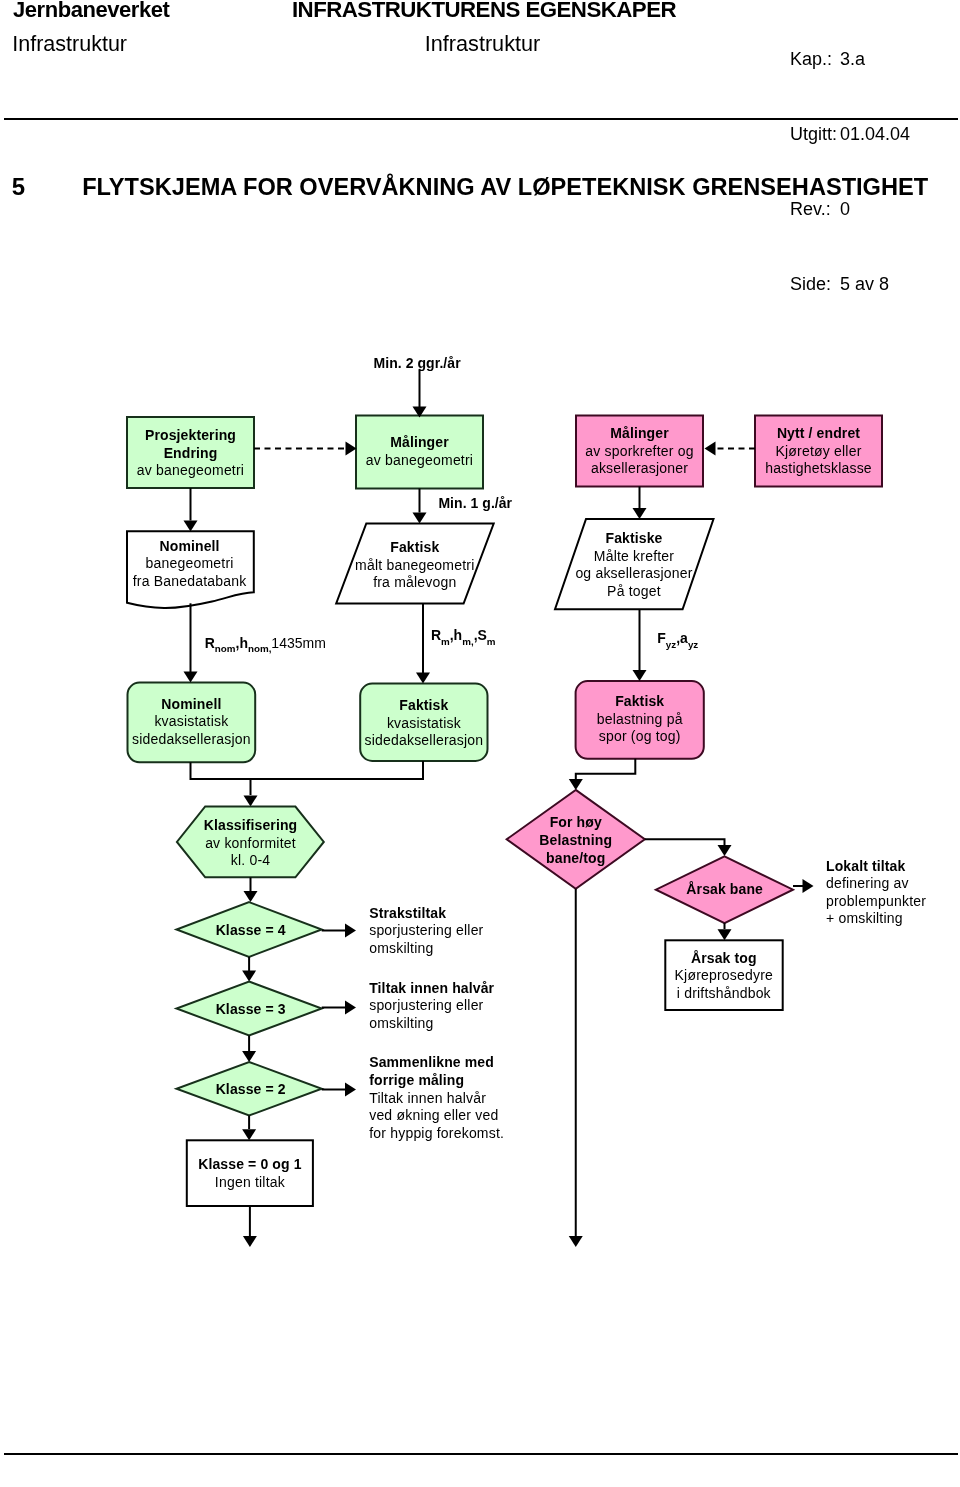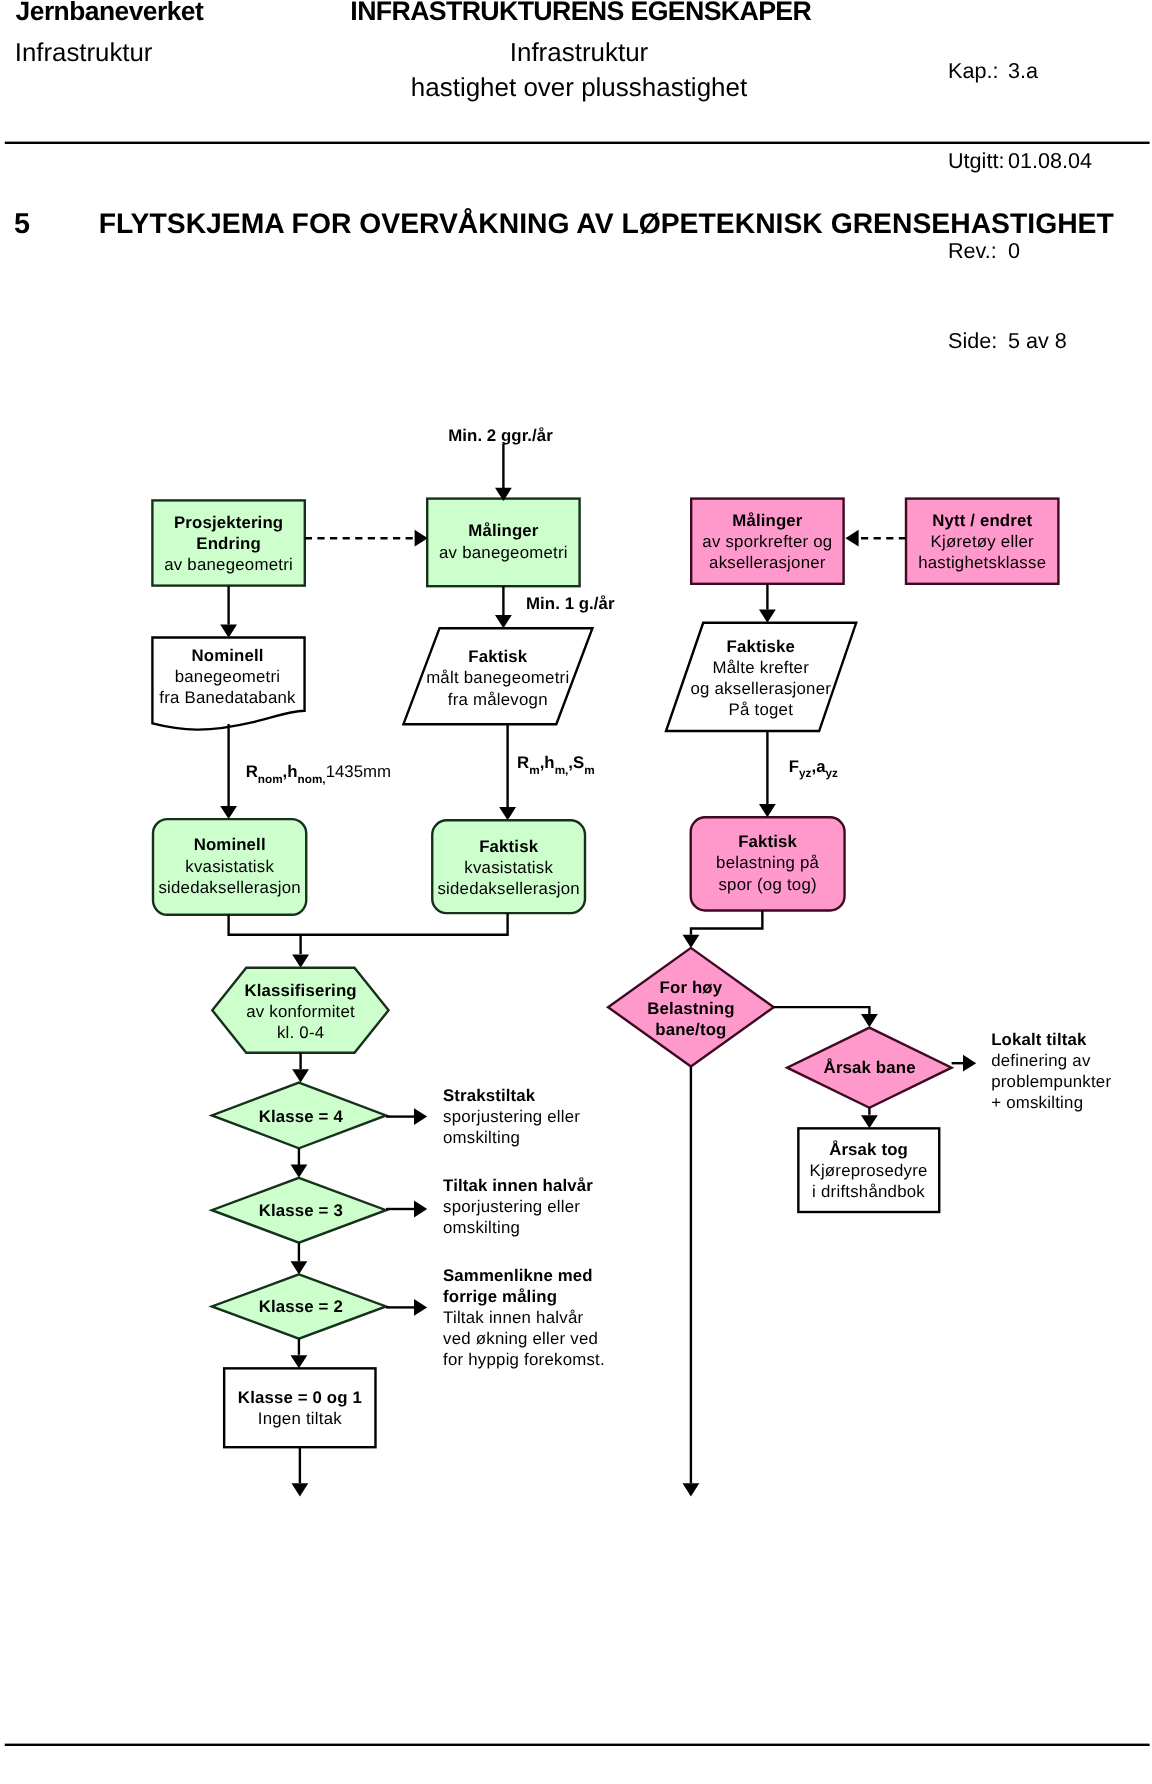--- a/index.html
+++ b/index.html
@@ -33,30 +33,29 @@
 </head>
 <body>
 
 <div class="page">
 
   <div class="abs" id="hdr-org">Jernbaneverket</div>
   <div class="abs" id="hdr-div">Infrastruktur</div>
   <div class="abs" id="hdr-title">INFRASTRUKTURENS EGENSKAPER</div>
   <div class="abs" id="hdr-sub">
     <div>Infrastruktur</div>
-    <div>hastighet over plusshastighet</div>
   </div>
   <div class="abs" id="hdr-meta">
     <div class="row">
       <span class="lbl">Kap.:</span>
       <span class="val">3.a</span>
     </div>
     <div class="row">
       <span class="lbl">Utgitt:</span>
-      <span class="val">01.08.04</span>
+      <span class="val">01.04.04</span>
     </div>
     <div class="row">
       <span class="lbl">Rev.:</span>
       <span class="val">0</span>
     </div>
     <div class="row">
       <span class="lbl">Side:</span>
       <span class="val">5 av 8</span>
     </div>
   </div>

